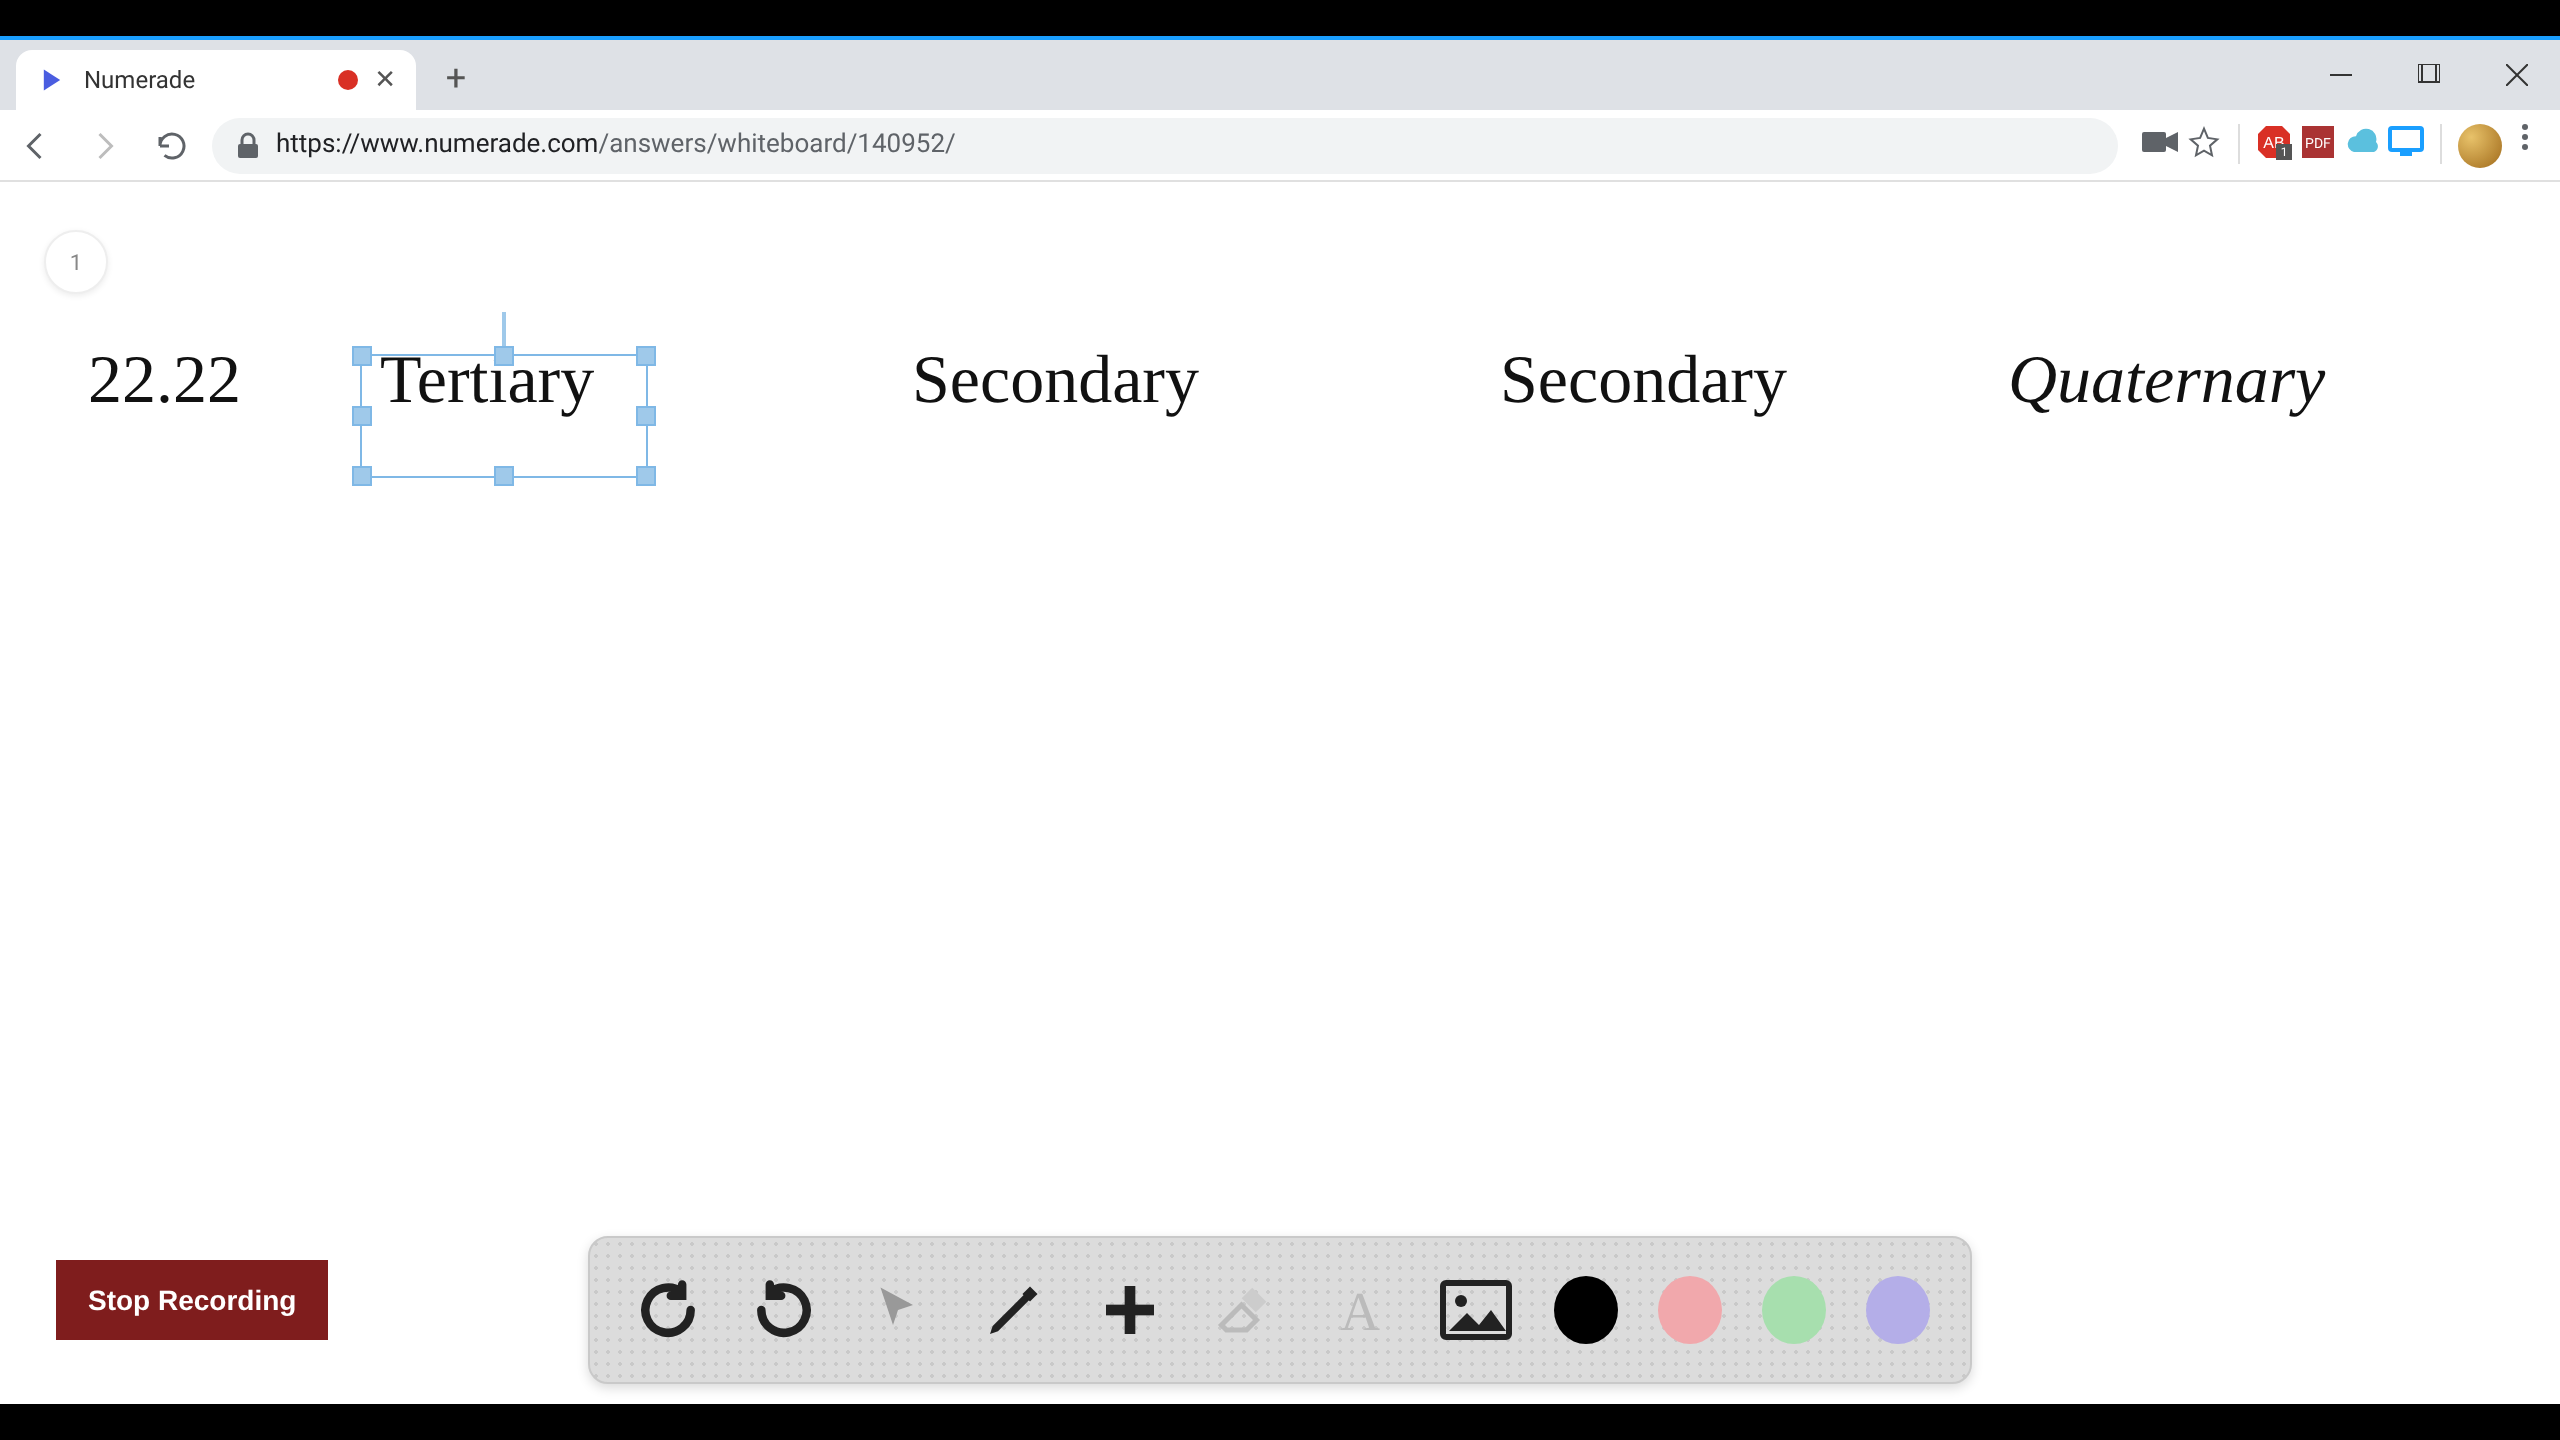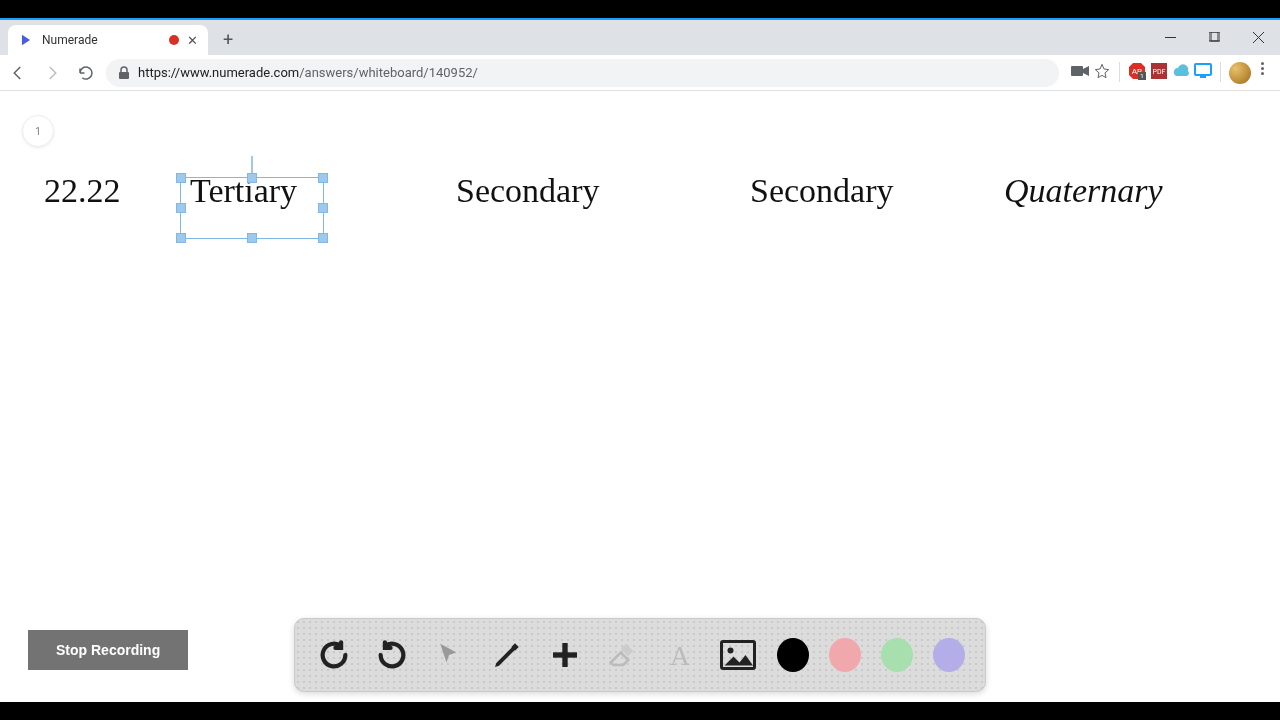--- a/index.html
+++ b/index.html
@@ -104,22 +104,22 @@
   .sel-box .h-tr { top:-5px; right:-5px; }
   .sel-box .h-bl { bottom:-5px; left:-5px; }
   .sel-box .h-br { bottom:-5px; right:-5px; }
   .sel-box .h-t  { top:-5px; left:50%; transform:translateX(-50%);}
   .sel-box .h-b  { bottom:-5px; left:50%; transform:translateX(-50%);}
   .sel-box .h-l  { left:-5px; top:50%; transform:translateY(-50%);}
   .sel-box .h-r  { right:-5px; top:50%; transform:translateY(-50%);}
 
   .stop-rec {
     position:absolute; left:28px; bottom:32px;
-    background:#737373; color:#fff; border:none;
-    font-size:14px; font-weight:600; padding:12px 28px;
+    background:#7f1d1d; color:#fff; border:none;
+    font-size:14px; font-weight:600; padding:12px 16px;
     cursor:pointer;
   }
 
   
   .fab-toolbar {
     position:absolute; left:50%; transform:translateX(-50%); bottom:10px;
     width:692px; height:74px;
     background:#dcdcdc;
     background-image: radial-gradient(#c9c9c9 1px, transparent 1px);
     background-size:6px 6px;

